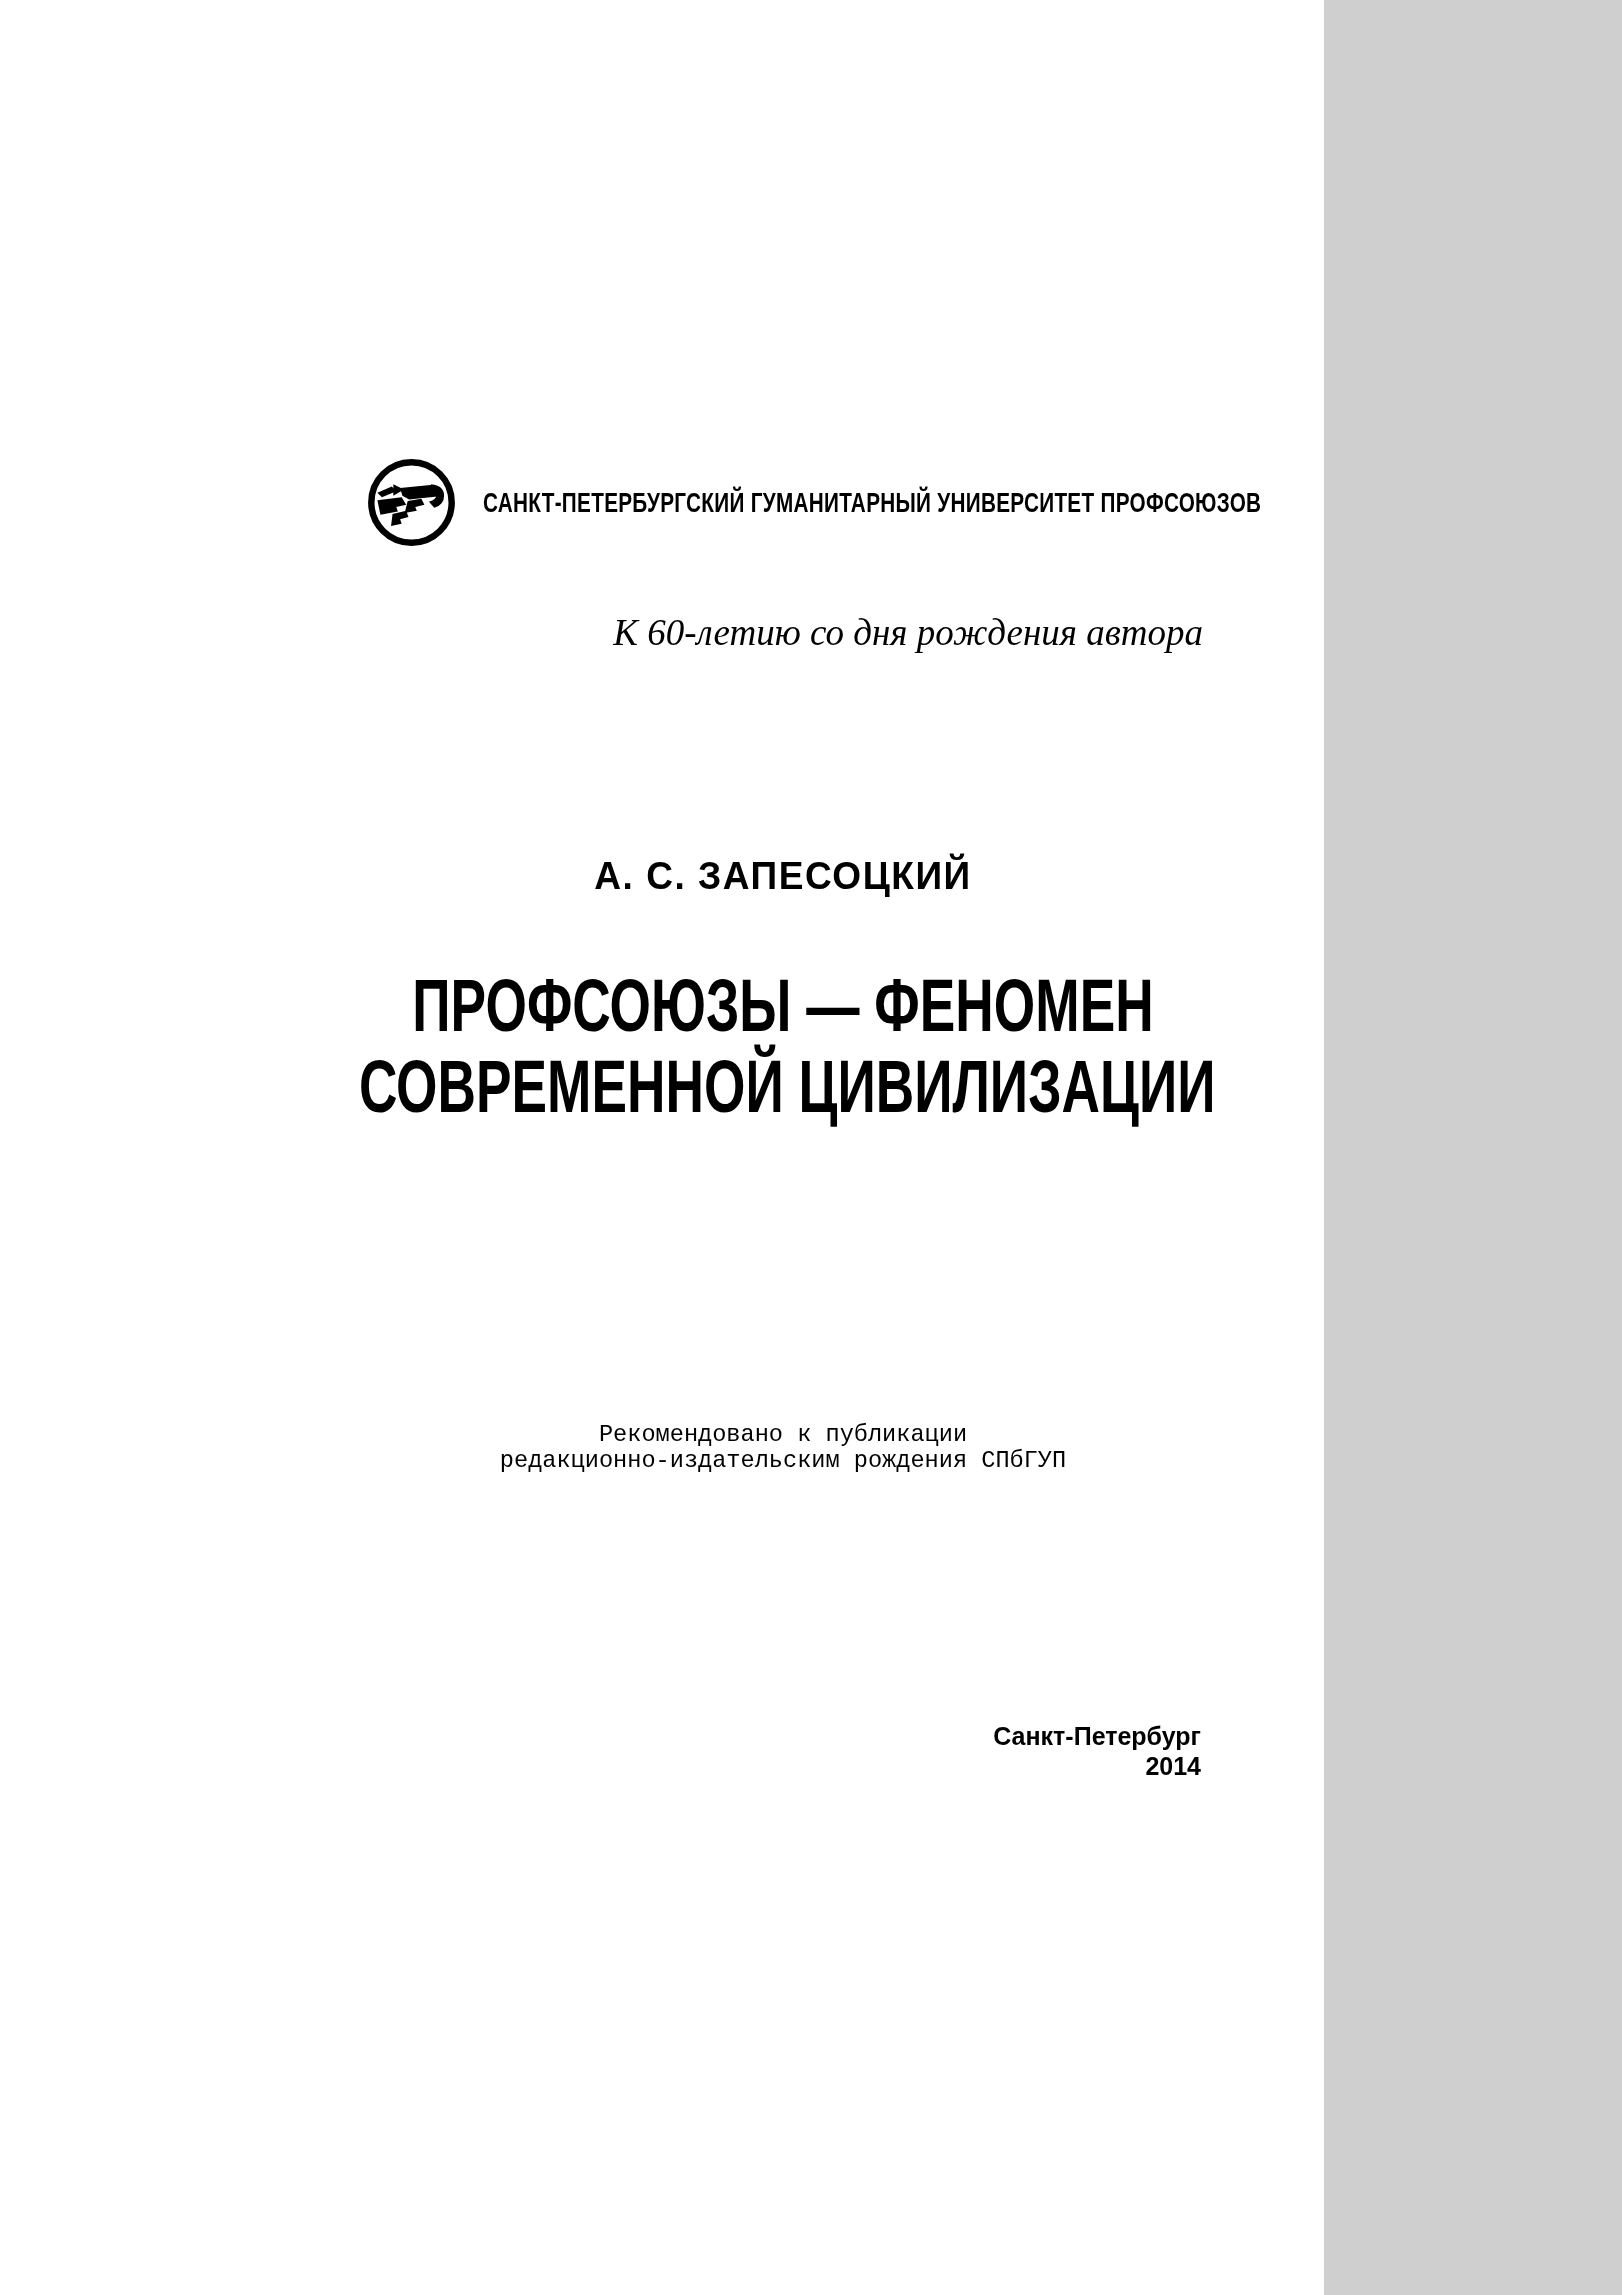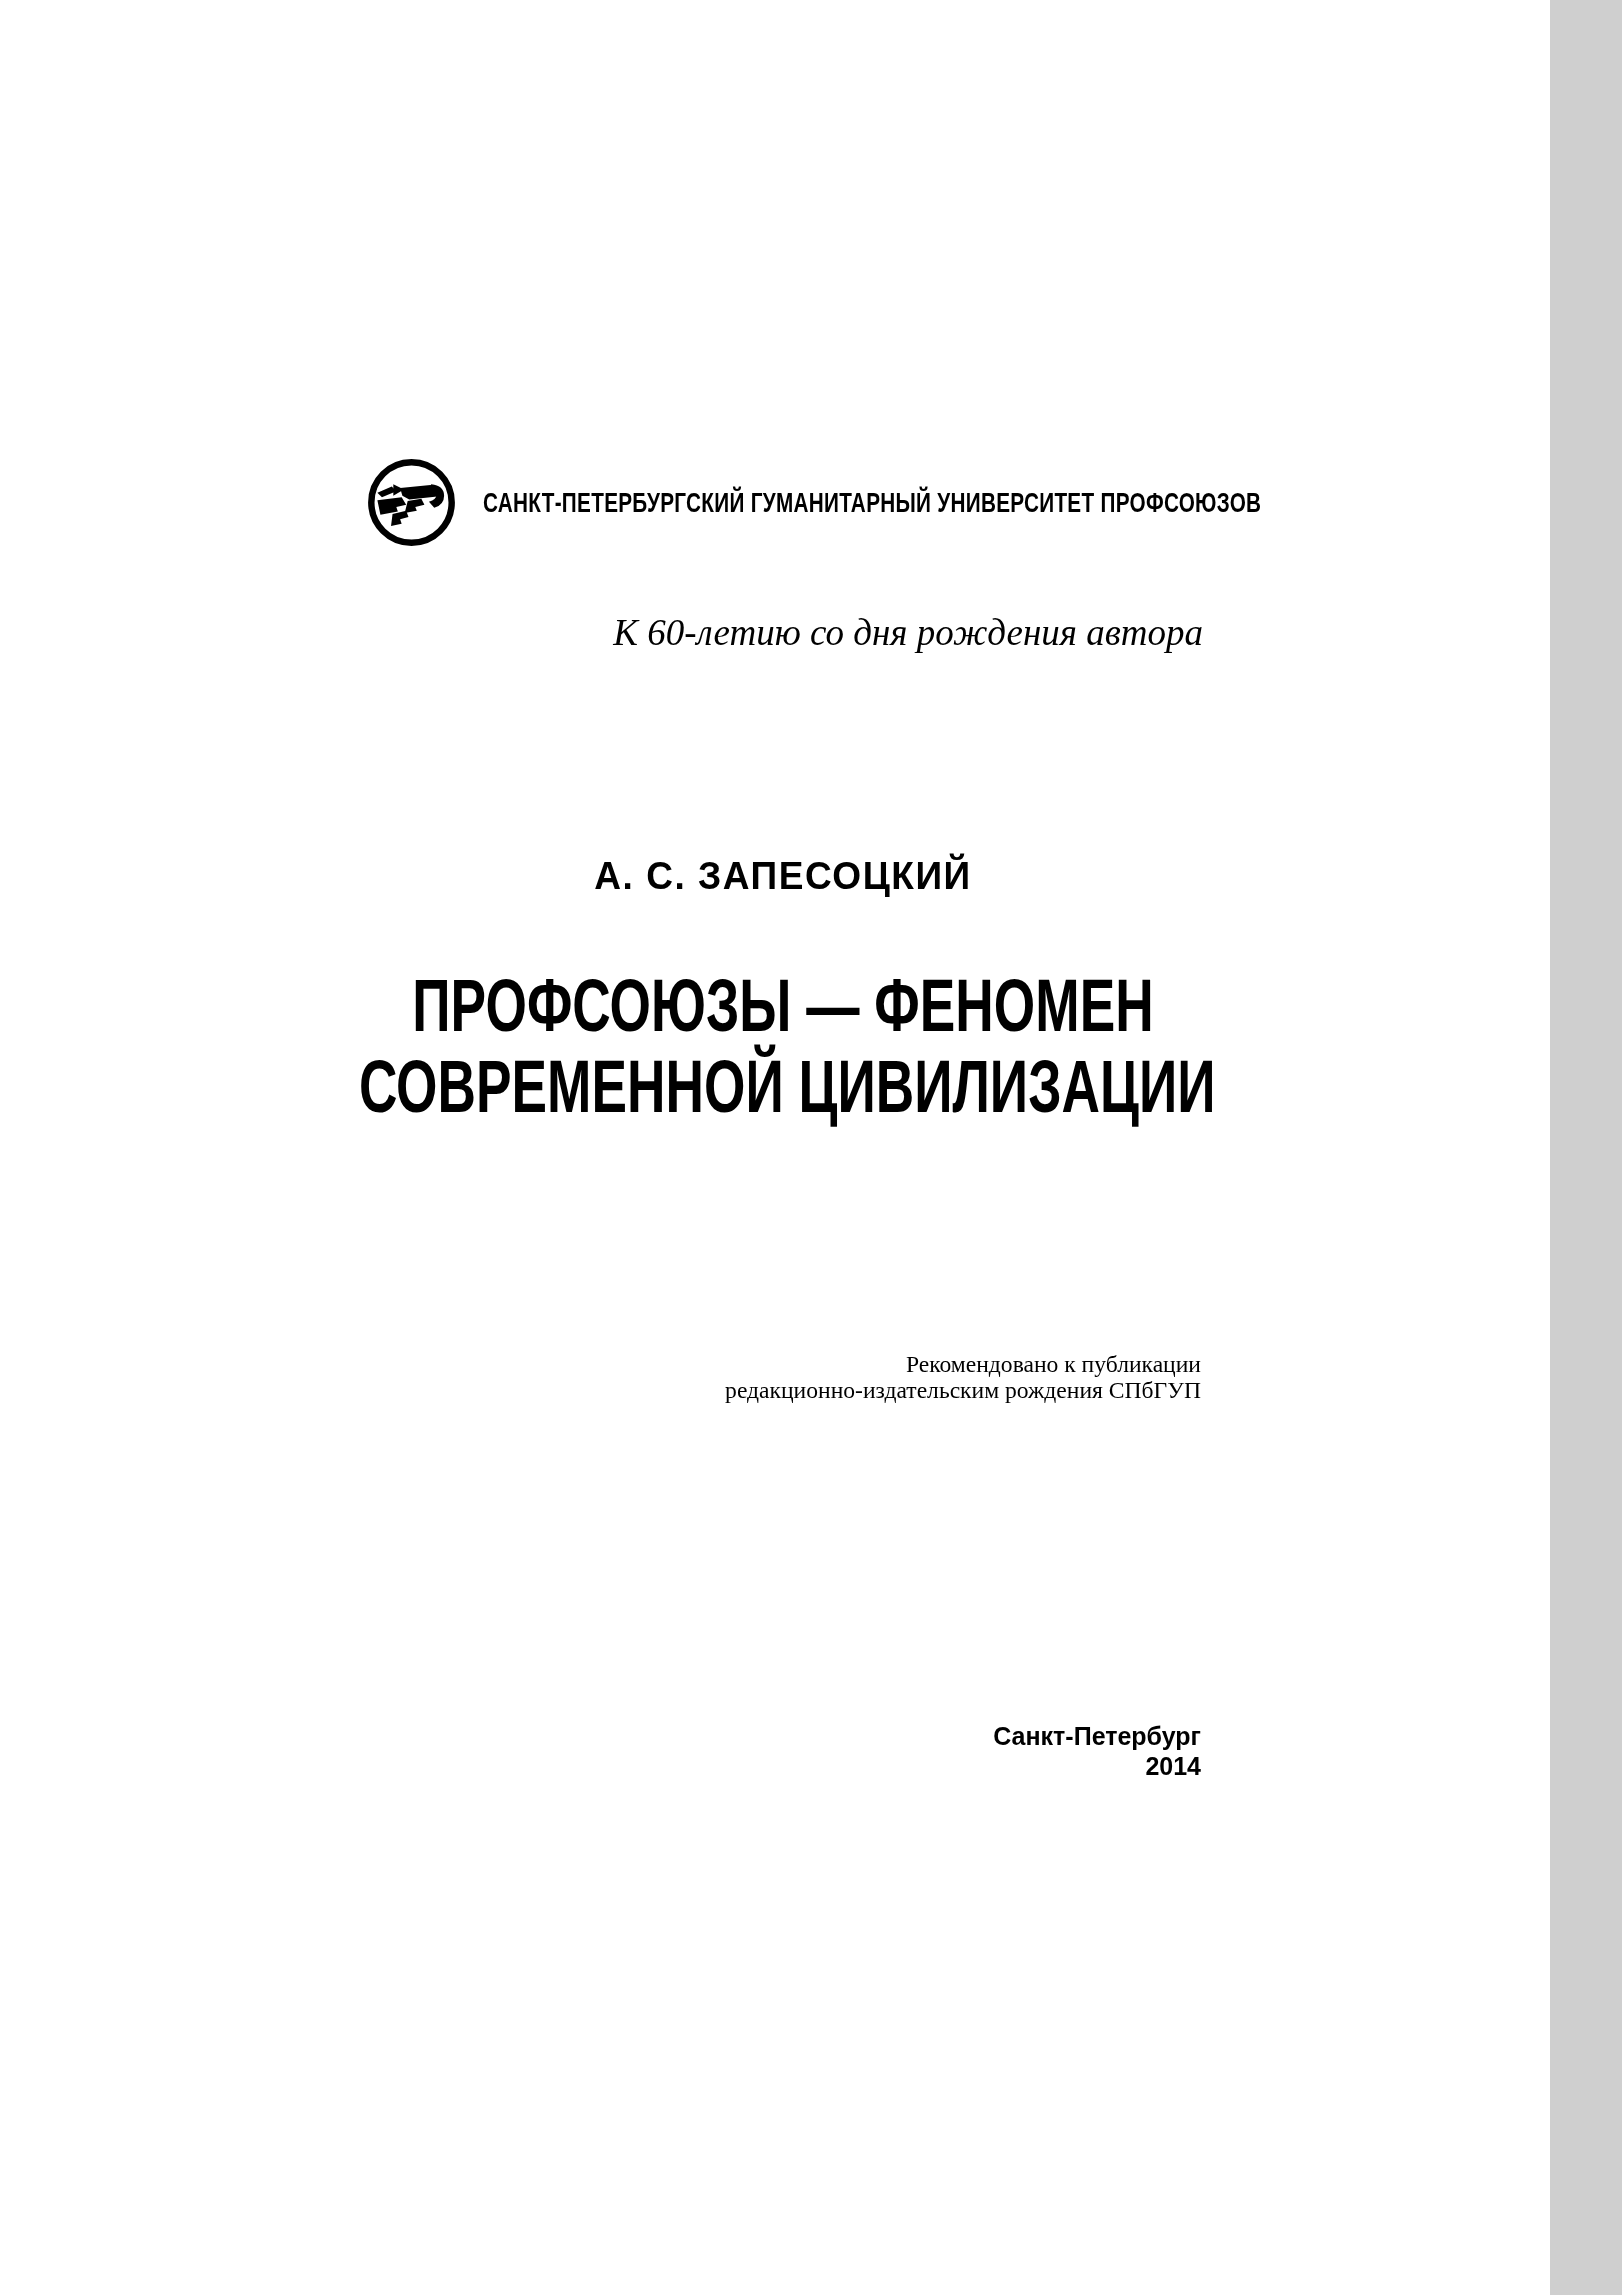--- a/index.html
+++ b/index.html
@@ -1,18 +1,18 @@
 <!DOCTYPE html>
 <html style="font-size:12.6px"><head>
 <meta charset="utf-8">
 <style>
   html, body { margin: 0; padding: 0; background: #cfcfcf; }
   .page {
     position: relative;
-    width: 1550px;
+    width: 1324px;
     height: 2295px;
     background: #ffffff;
     color: #000000;
     overflow: hidden;
     font-family: "Liberation Sans", sans-serif;
   }
 
   
   .header {
     position: absolute;
@@ -81,24 +81,24 @@
     line-height: 81px;
     transform: scaleX(0.72);
     transform-origin: center;
     white-space: nowrap;
   }
 
   
   .approval {
     position: absolute;
     left: 365px;
-    top: 1351px;
+    top: 1422px;
     width: 836px;
-    text-align: right;
-    font-family: Liberation Serif, serif;
+    text-align: center;
+    font-family: Liberation Mono, monospace;
     font-size: 23.6px;
     line-height: 26px;
   }
 
   
   .imprint {
     position: absolute;
     left: 365px;
     top: 1721px;
     width: 836px;

